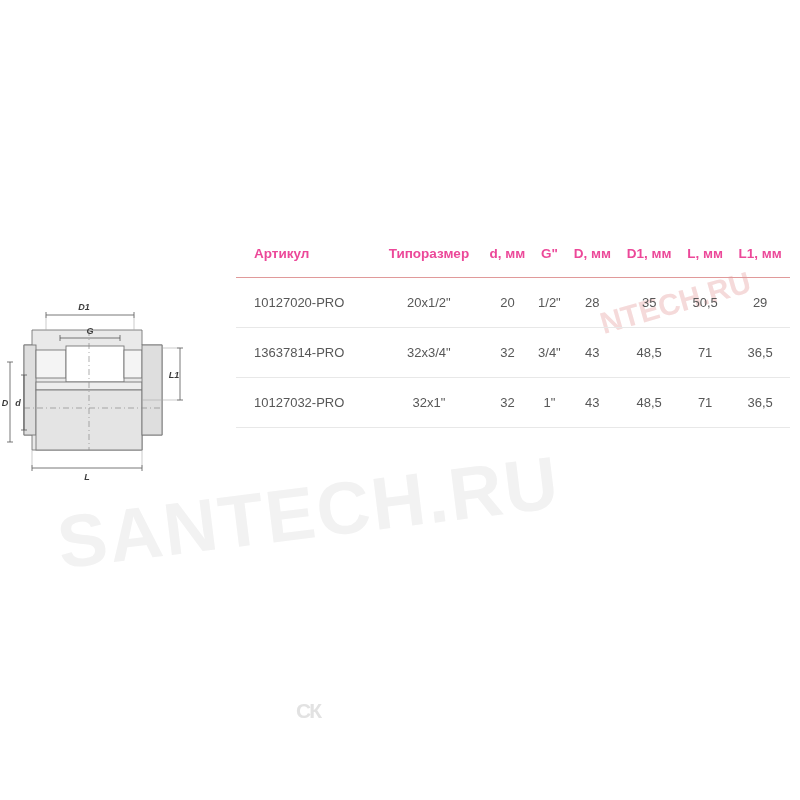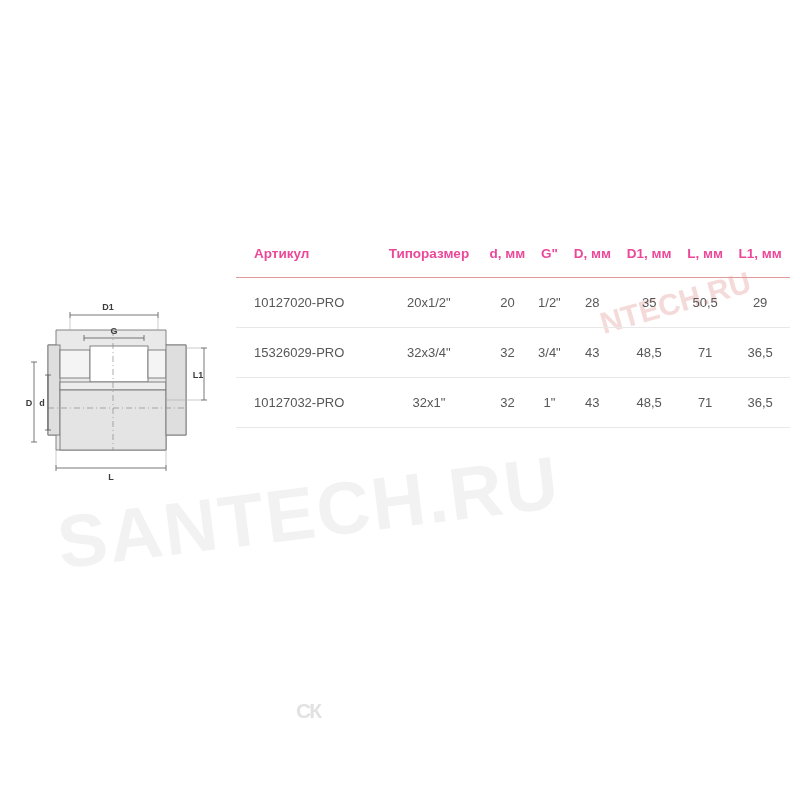--- a/index.html
+++ b/index.html
@@ -69,24 +69,25 @@
   .wm-bottom .txt {
     color: #e4e4e4;
     font-size: 20px;
     font-weight: bold;
     letter-spacing: 0.2px;
   }
 
   
   #drawing {
     position: absolute;
-    left: 26px;
+    left: 2px;
     top: 290px;
     width: 210px;
     height: 200px;
+    font-style: italic;
   }
 
   
   #spec-table {
     position: absolute;
     left: 236px;
     top: 240px;
     width: 554px;
     border-collapse: collapse;
     font-size: 13px;
@@ -203,21 +204,21 @@
         <td class="col-article">10127020-PRO</td>
         <td>20х1/2"</td>
         <td>20</td>
         <td>1/2"</td>
         <td>28</td>
         <td>35</td>
         <td>50,5</td>
         <td>29</td>
       </tr>
       <tr>
-        <td class="col-article">15326029-PRO</td>
+        <td class="col-article">13637814-PRO</td>
         <td>32х3/4"</td>
         <td>32</td>
         <td>3/4"</td>
         <td>43</td>
         <td>48,5</td>
         <td>71</td>
         <td>36,5</td>
       </tr>
       <tr>
         <td class="col-article">10127032-PRO</td>

